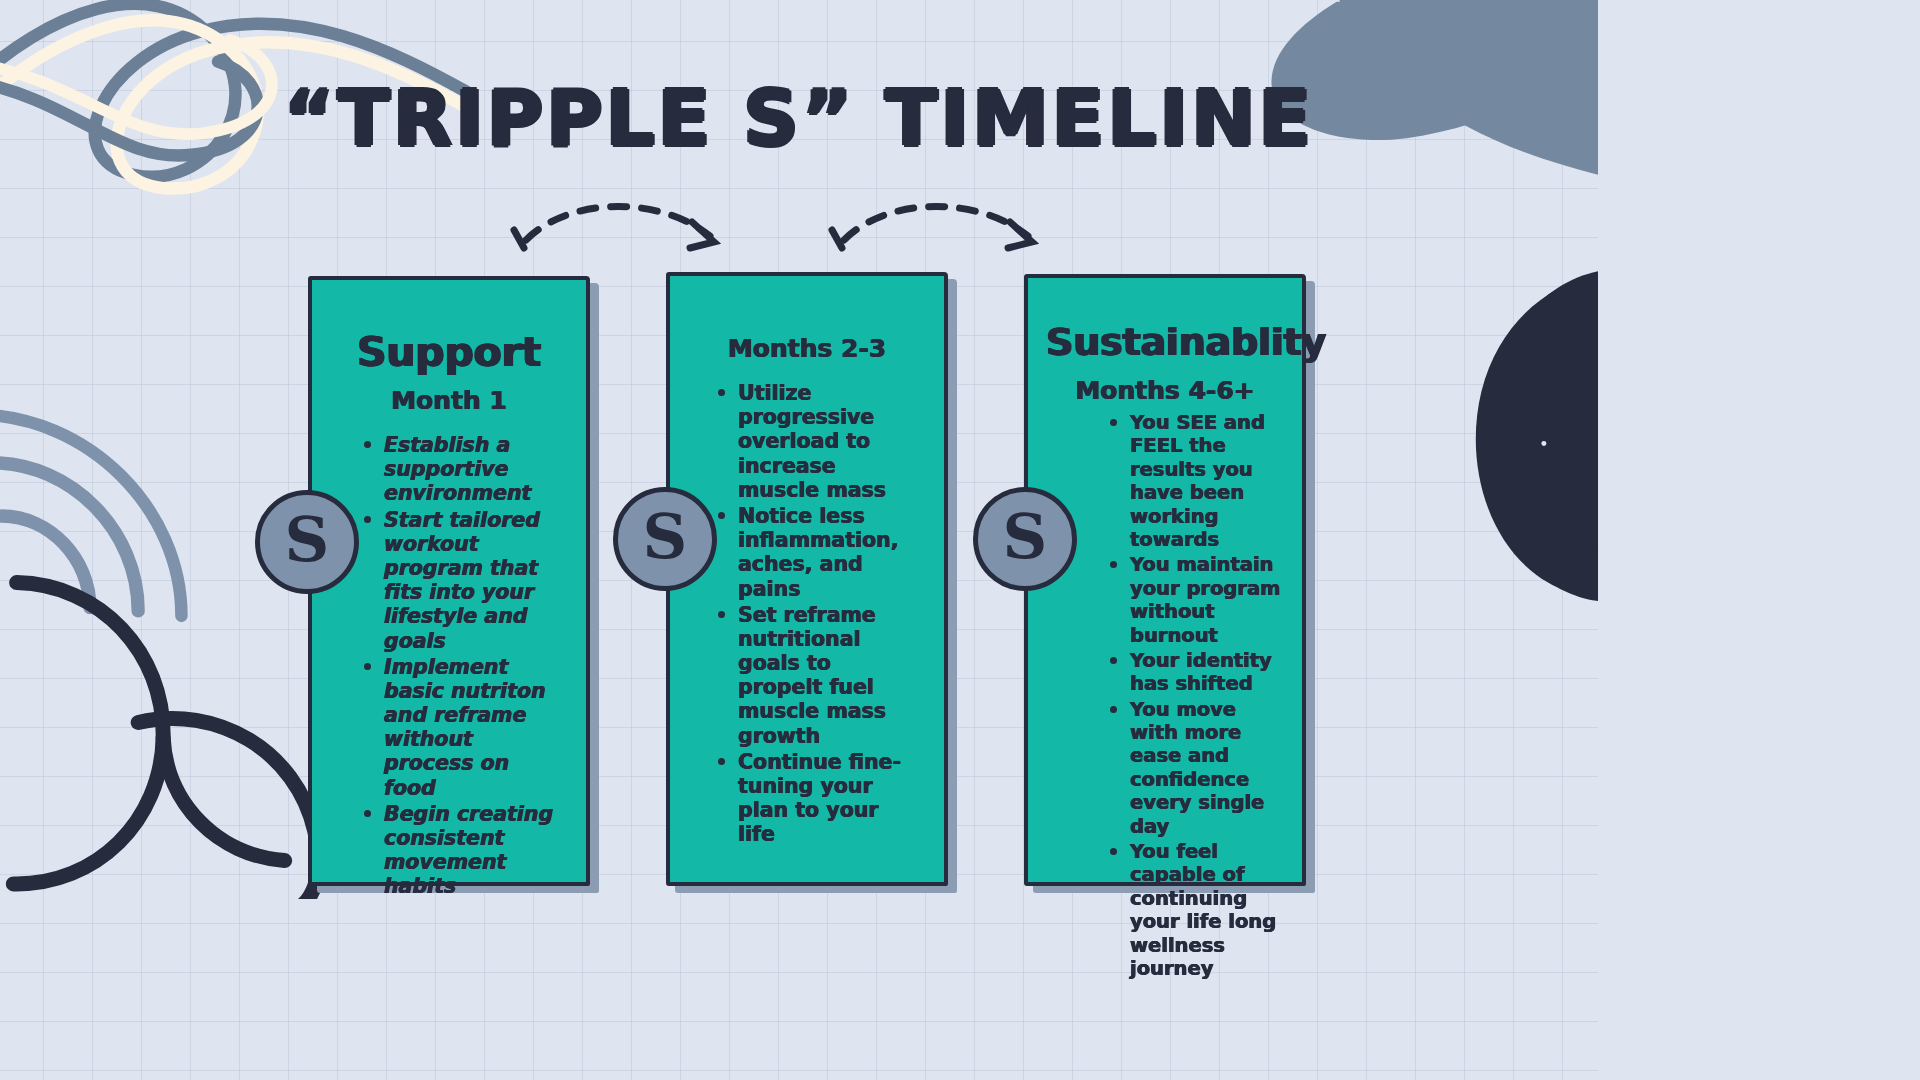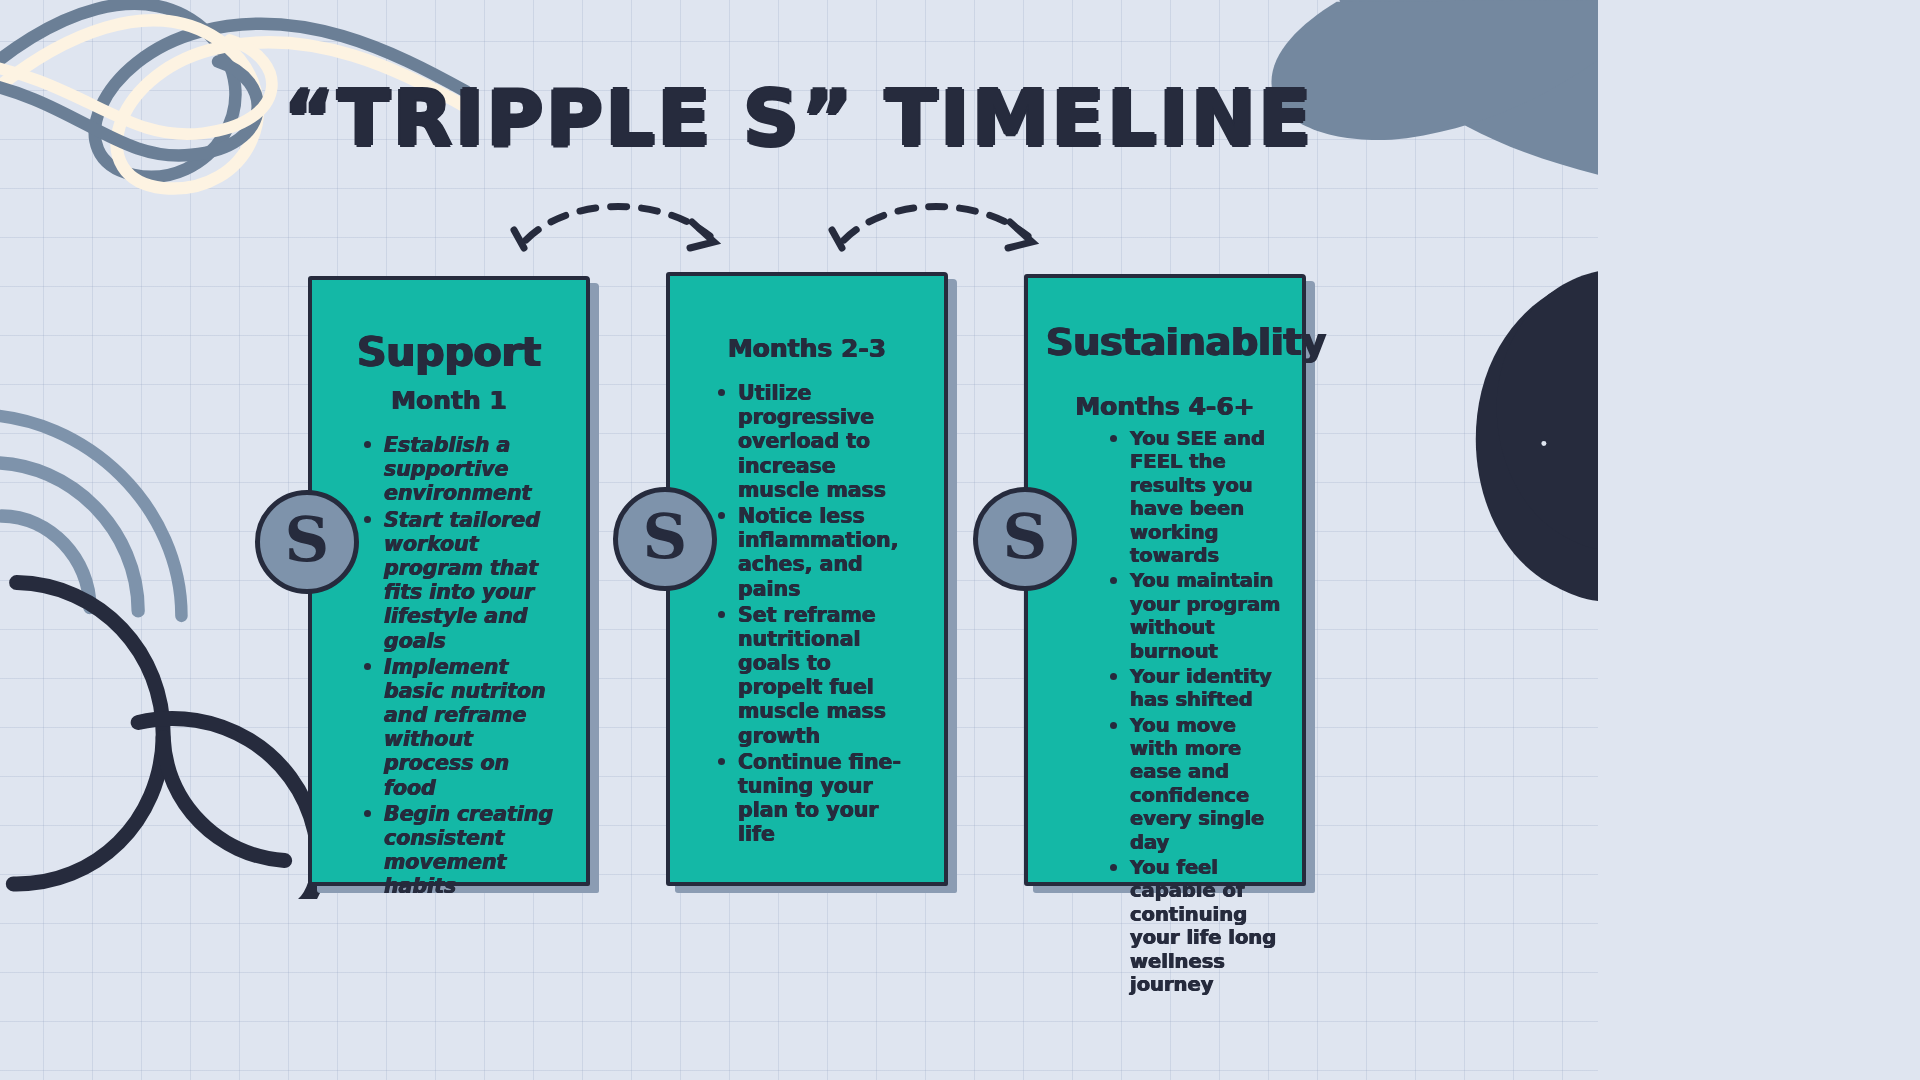--- a/index.html
+++ b/index.html
@@ -79,21 +79,21 @@
   #card1 ul.bullets{margin-left:28px;margin-right:6px;font-style:italic;}
 
   #card2{left:666px;top:272px;width:282px;height:614px;}
   #card2 .card-inner{padding-top:48px;}
   #card2 .card-title{font-size:41px;}
   #card2 ul.bullets{margin-left:24px;margin-right:4px;}
 
   #card3{left:1024px;top:274px;width:282px;height:612px;}
   #card3 .card-inner{padding-top:42px;}
   #card3 .card-title{font-size:38px;}
-  #card3 .card-sub{margin-top:28px;}
+  #card3 .card-sub{margin-top:12px;}
   #card3 ul.bullets{margin-left:58px;margin-right:0px;margin-top:6px;}
   #card3 ul.bullets li{font-size:19.5px;line-height:1.2;}
 
   
   .sbadge{
     position:absolute;width:104px;height:104px;border-radius:50%;
     background:#7e93ab;border:5px solid #262b3d;
     box-sizing:border-box;
     display:flex;align-items:center;justify-content:center;
   }

